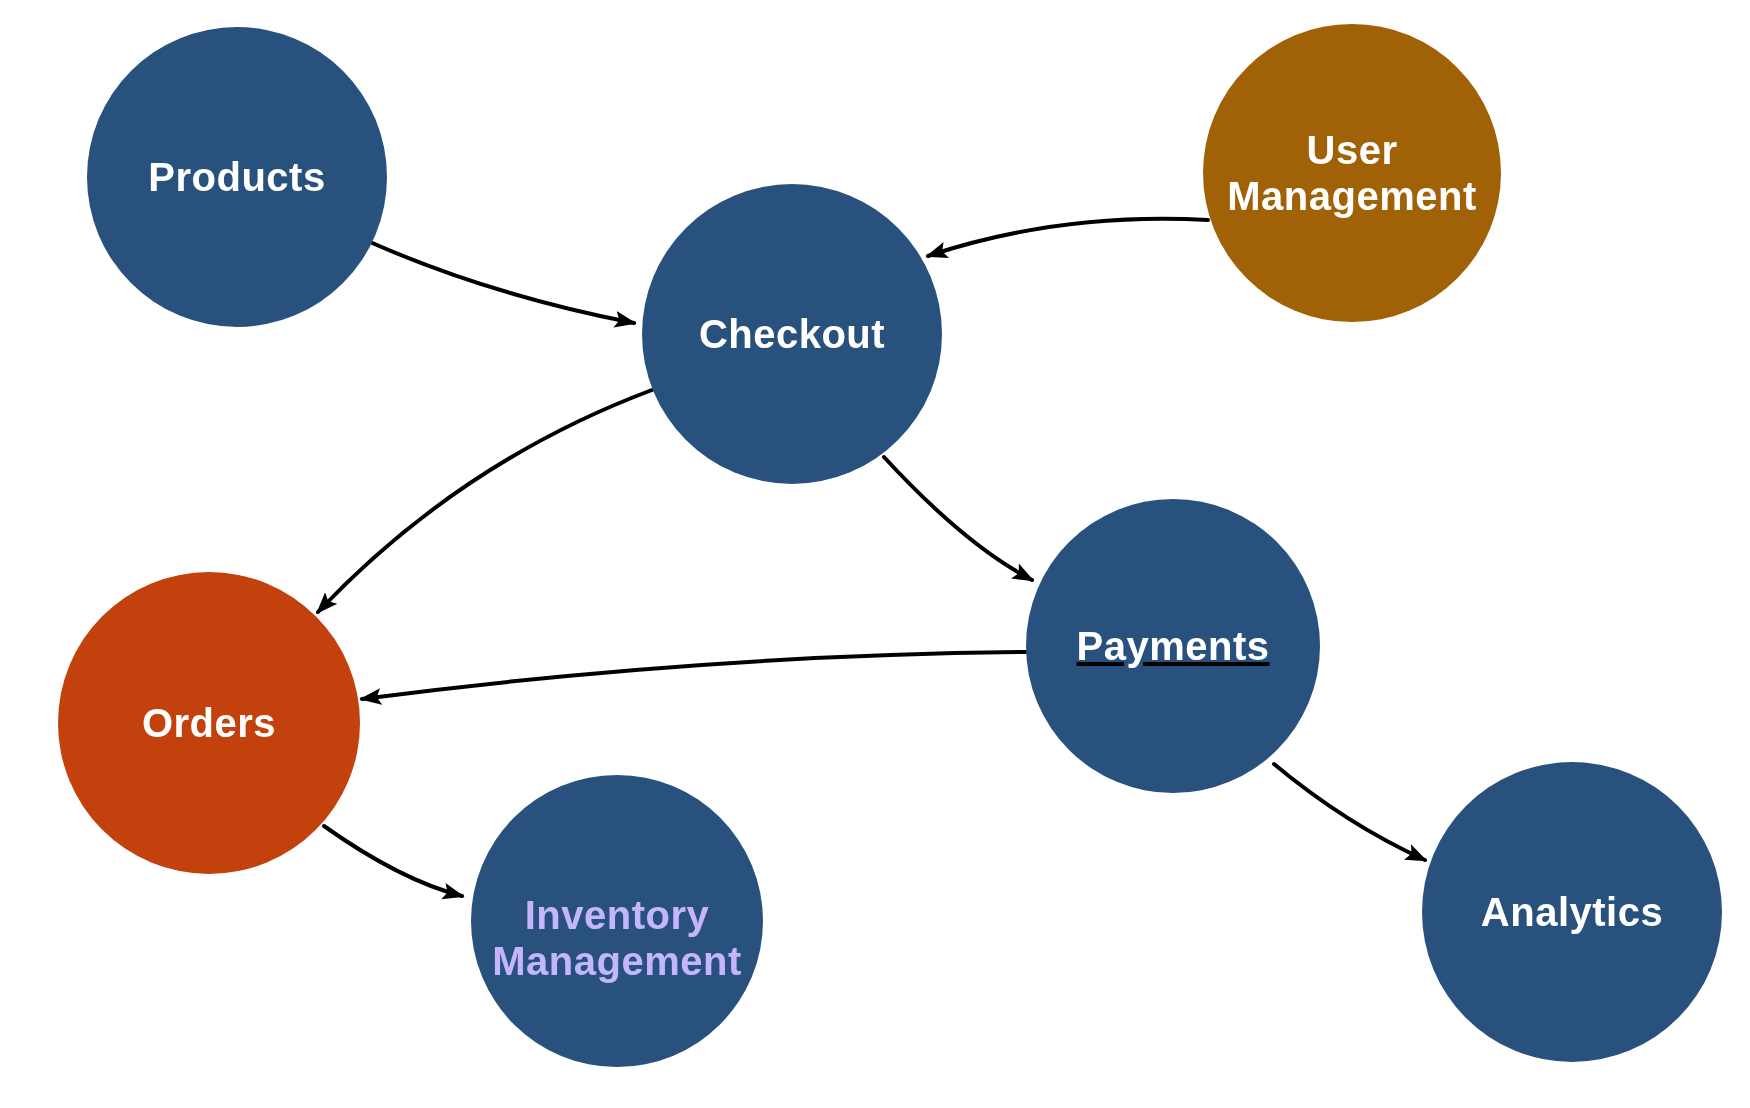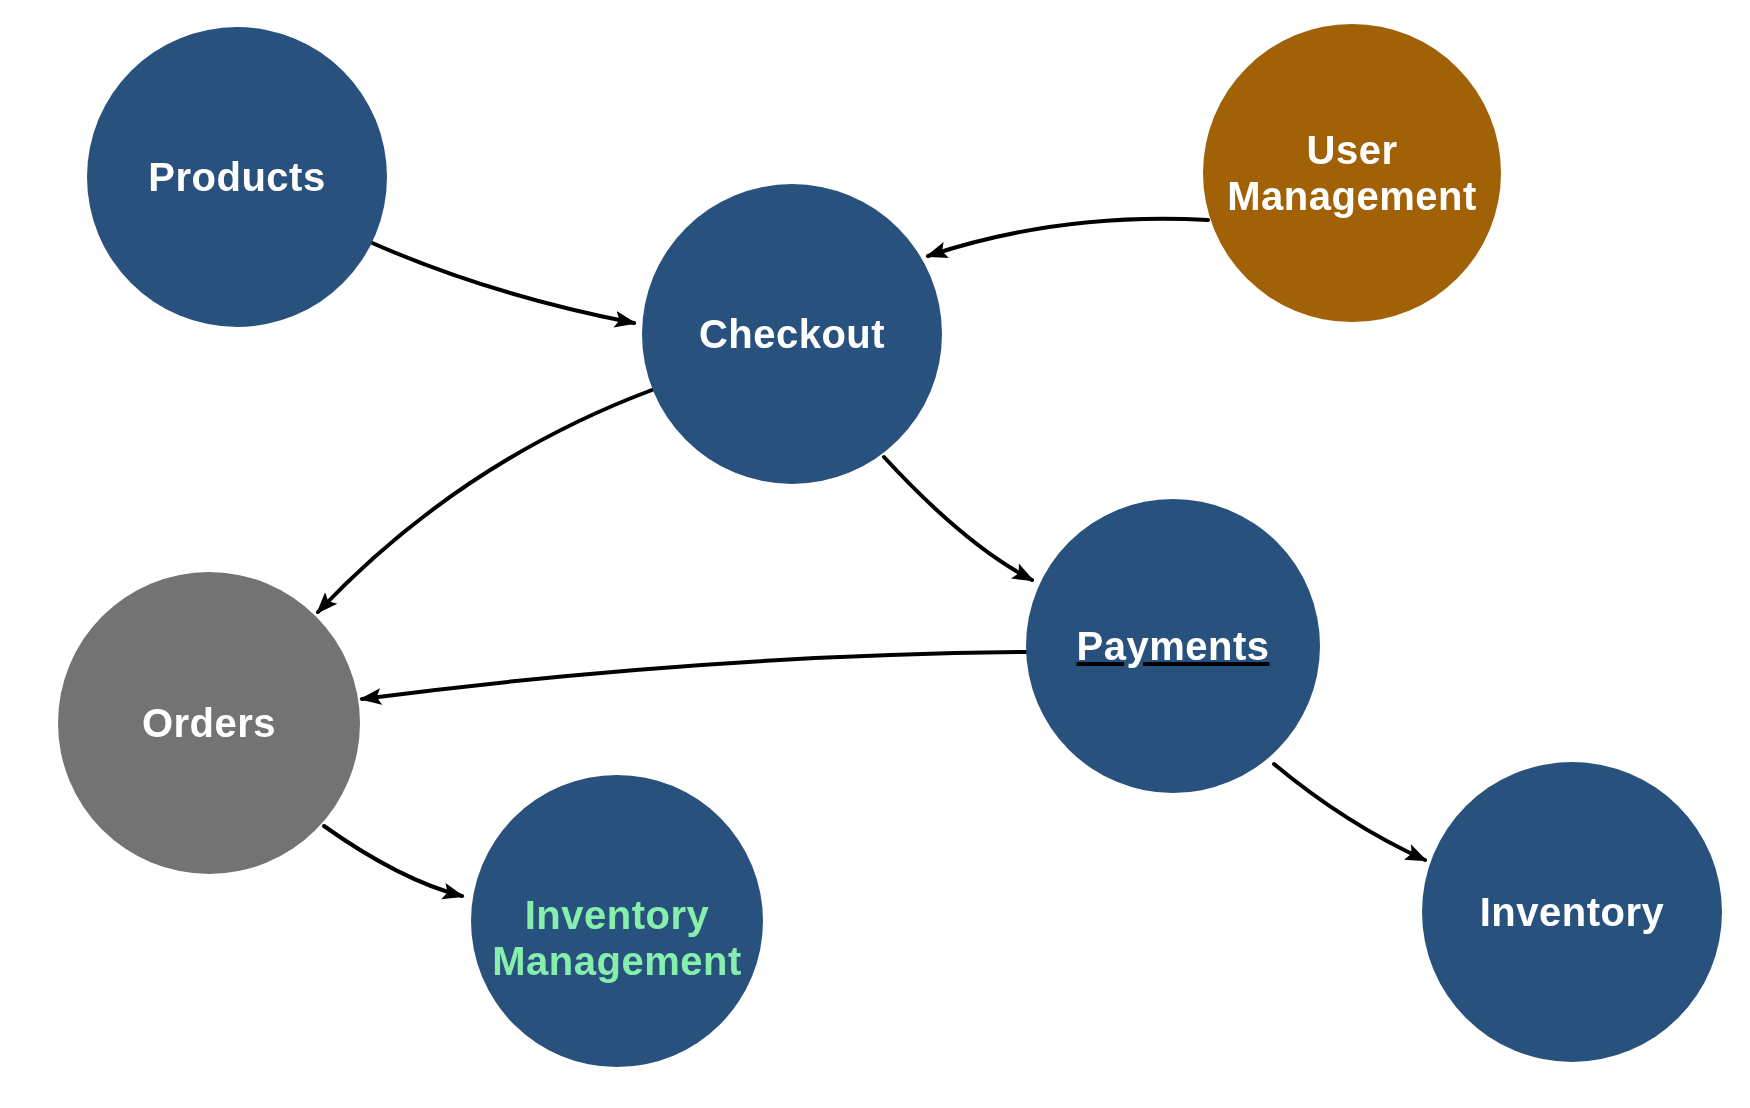--- a/index.html
+++ b/index.html
@@ -72,25 +72,25 @@
   </div>
 
   <div class="node" id="node-checkout" style="left: 642px; top: 184px; width: 300px; height: 300px; background: rgb(41, 81, 126);">
     <span class="label" style="color: rgb(255, 255, 255); text-align: center;">Checkout</span>
   </div>
 
   <div class="node" id="node-payments" style="left: 1026px; top: 499px; width: 294px; height: 294px; background: rgb(41, 81, 126); text-decoration: underline;">
     <span class="label" style="color: rgb(255, 255, 255);">Payments</span>
   </div>
 
-  <div class="node" id="node-orders" style="left: 58px; top: 572px; width: 302px; height: 302px; background: #737373; text-align: right;">
+  <div class="node" id="node-orders" style="left: 58px; top: 572px; width: 302px; height: 302px; background: #c2410c; text-align: right;">
     <span class="label" style="color: rgb(255, 255, 255);">Orders</span>
   </div>
 
   <div class="node" id="node-inventory-management" style="left: 471px; top: 775px; width: 292px; height: 292px; background: rgb(41, 81, 126);">
-    <span class="label" style="color: #86efac; margin-top: 33px;">Inventory Management</span>
+    <span class="label" style="color: #c4b5fd; margin-top: 33px;">Inventory Management</span>
   </div>
 
   <div class="node" id="node-analytics" style="left: 1422px; top: 762px; width: 300px; height: 300px; background: rgb(41, 81, 126);">
-    <span class="label" style="color: rgb(255, 255, 255);">Inventory</span>
+    <span class="label" style="color: rgb(255, 255, 255);">Analytics</span>
   </div>
 
 </div>
 
 </body></html>

